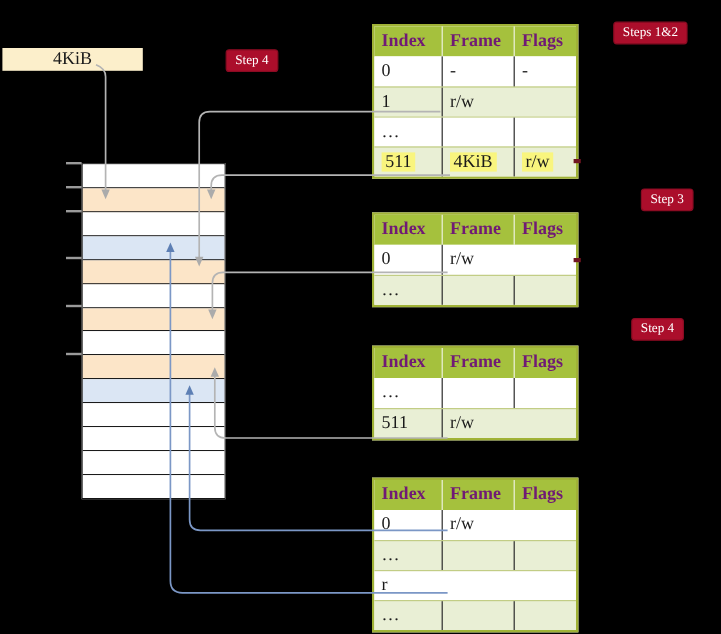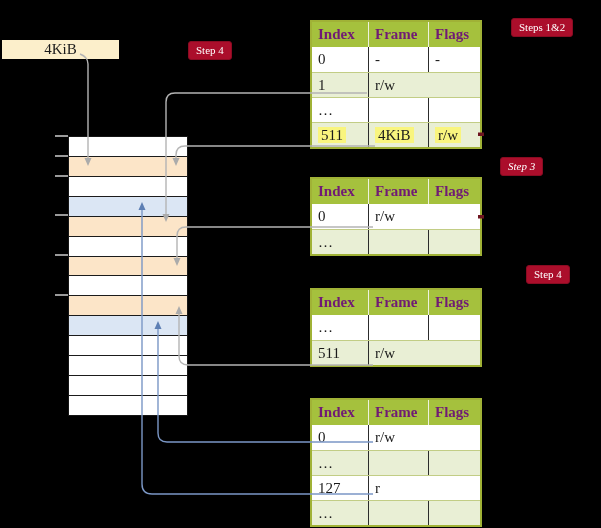--- a/index.html
+++ b/index.html
@@ -10,21 +10,21 @@
   
   .frame-box{position:absolute;left:2px;top:40px;width:117px;height:19px;
     background:#fcefcb;text-align:center;font-size:15px;line-height:19px;}
 
   
   .step-label{position:absolute;background:#ab0e2b;border:1px solid #8a0b22;
     border-radius:3px;color:#fff;font-size:11px;line-height:17px;padding:0 7px;
     white-space:nowrap;}
   #step0{left:188px;top:41px;}
   #steps12{left:511px;top:18px;}
-  #step3{left:500px;top:157px;font-style:italic;}
+  #step3{left:534px;top:157px;}
   #step4{left:526px;top:265px;}
 
   
   .memcol{position:absolute;left:68px;top:136px;width:120px;height:280px;
     border:1px solid #151515;display:flex;flex-direction:column;background:#fff;}
   .mem-row{flex:1;border-bottom:1px solid #1b1b1b;}
   .mem-row:last-child{border-bottom:none;}
   .mem-row[data-shade="white"]{background:#ffffff;}
   .mem-row[data-shade="peach"]{background:#fce5c8;}
   .mem-row[data-shade="blue"]{background:#dbe6f4;}
@@ -157,21 +157,20 @@
     <div class="trow body" data-shade="white">
       <div class="cell">0</div>
       <div class="cell">r/w</div>
     </div>
     <div class="trow body" data-shade="green">
       <div class="cell">…</div>
       <div class="cell"></div>
       <div class="cell"></div>
     </div>
     <div class="trow body" data-shade="white">
-      <div class="cell">127</div>
       <div class="cell">r</div>
     </div>
     <div class="trow body" data-shade="green">
       <div class="cell">…</div>
       <div class="cell"></div>
       <div class="cell"></div>
     </div>
   </div>
 
   <svg id="wires" width="601" height="528" viewBox="0 0 601 528">

